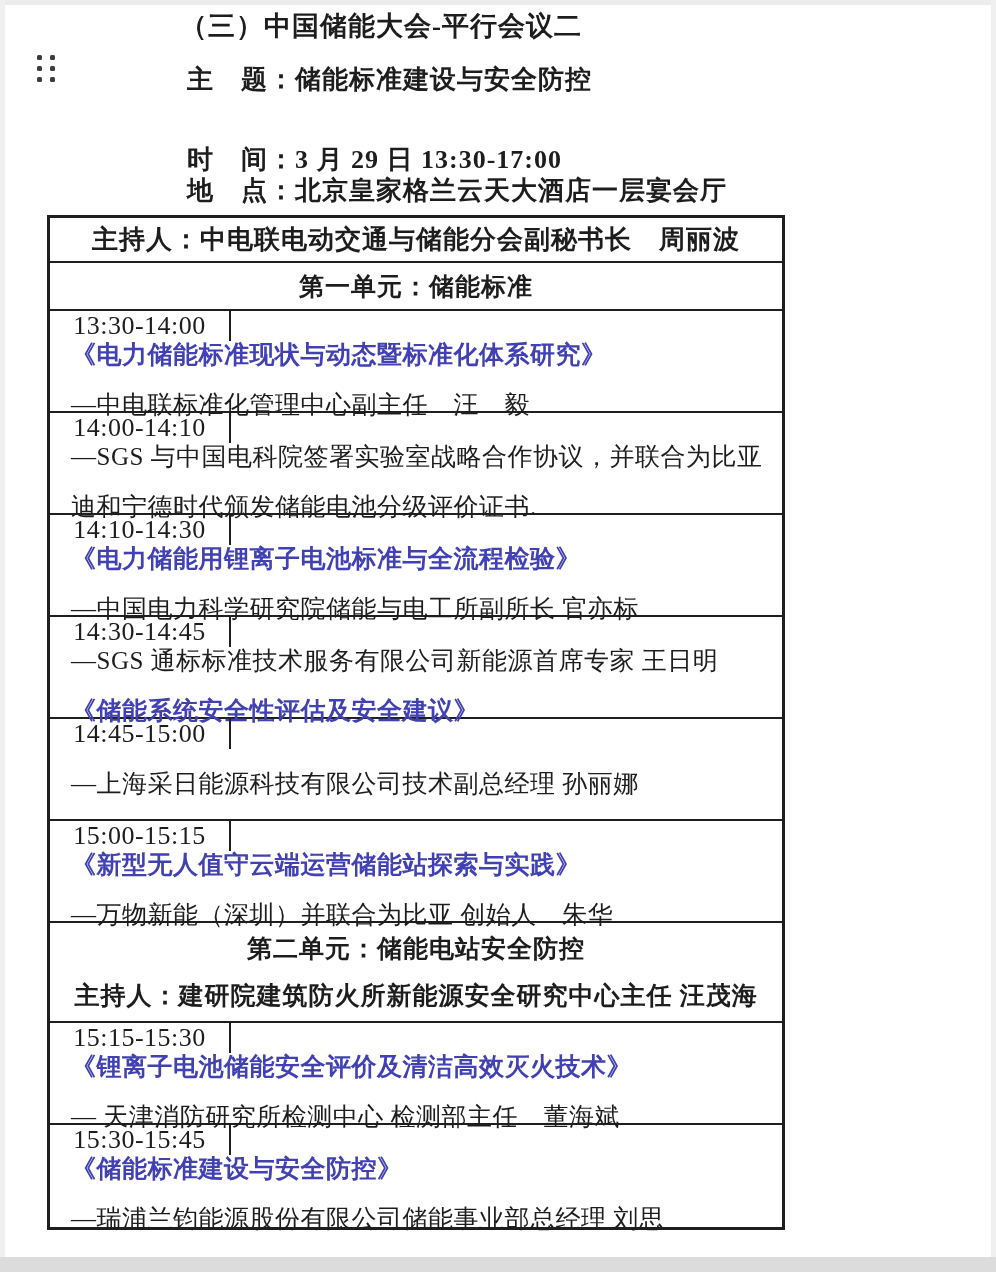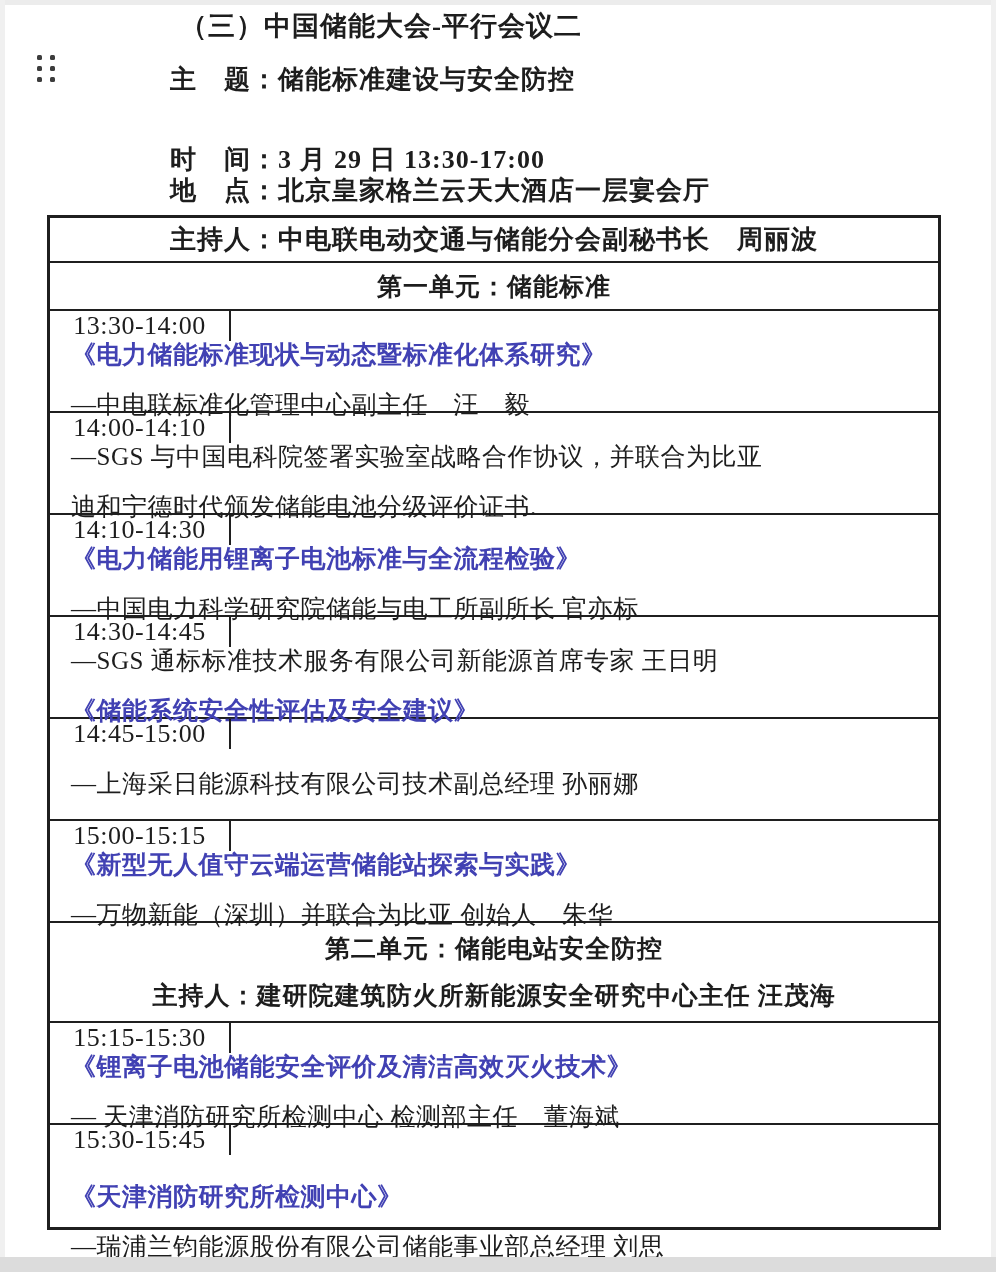--- a/index.html
+++ b/index.html
@@ -26,34 +26,34 @@
     column-gap:7px;row-gap:5px;cursor:grab;
   }
   .drag-handle i{width:5px;height:5px;background:#3c3c3c;border-radius:1.5px;display:block;}
 
   .doc-title{
     position:absolute;left:180px;top:8px;
     font-size:27px;font-weight:bold;color:var(--text-black);
     letter-spacing:1px;white-space:nowrap;
   }
   .meta{position:absolute;left:170px;width:780px;}
-  .meta-line{position:absolute;left:0;font-size:26px;font-weight:bold;
+  .meta-line{position:absolute;left:17px;font-size:26px;font-weight:bold;
     color:var(--text-black);white-space:nowrap;letter-spacing:1px;}
   .meta-line.m0{top:0;}
   .meta-line.m1{top:56px;margin-top:24px;}
   .meta-line.m2{top:111px;}
 
   .agenda{
-    position:absolute;left:47px;top:215px;width:894px;
+    position:absolute;left:47px;top:215px;width:738px;
     border:3px solid var(--table-border);
     box-sizing:border-box;background:#fff;
     display:flex;flex-direction:column;
   }
   .row{display:flex;flex-direction:column;border-bottom:2px solid var(--table-border);box-sizing:border-box;}
-  .row:last-child{border-bottom:none;gap:28px;}
+  .row:last-child{border-bottom:none;}
   .row.full{justify-content:center;align-items:center;flex-direction:column;}
 
   .h-host{height:45px;}
   .h-unit{height:48px;}
   .h-session{height:102px;}
   .h-unit2{height:100px;}
 
   .host-text{font-size:26px;font-weight:bold;color:var(--text-black);letter-spacing:1px;white-space:nowrap;}
   .unit-text{font-size:25px;font-weight:bold;color:var(--text-black);letter-spacing:1px;white-space:nowrap;}
   .row.full .gap{height:14px;}
@@ -165,19 +165,19 @@
       <div class="cell time">15:15-15:30</div>
       <div class="cell content">
         <div class="line blue">《锂离子电池储能安全评价及清洁高效灭火技术》</div>
         <div class="line">— 天津消防研究所检测中心 检测部主任　董海斌</div>
       </div>
     </div>
 
     <div class="row h-session">
       <div class="cell time">15:30-15:45</div>
       <div class="cell content">
-        <div class="line blue">《天津消防研究所检测中心》</div>
+        <div class="line blue">《储能标准建设与安全防控》</div>
         <div class="line">—瑞浦兰钧能源股份有限公司储能事业部总经理 刘思</div>
       </div>
     </div>
 
   </div>
 </div>
 
 </body></html>

